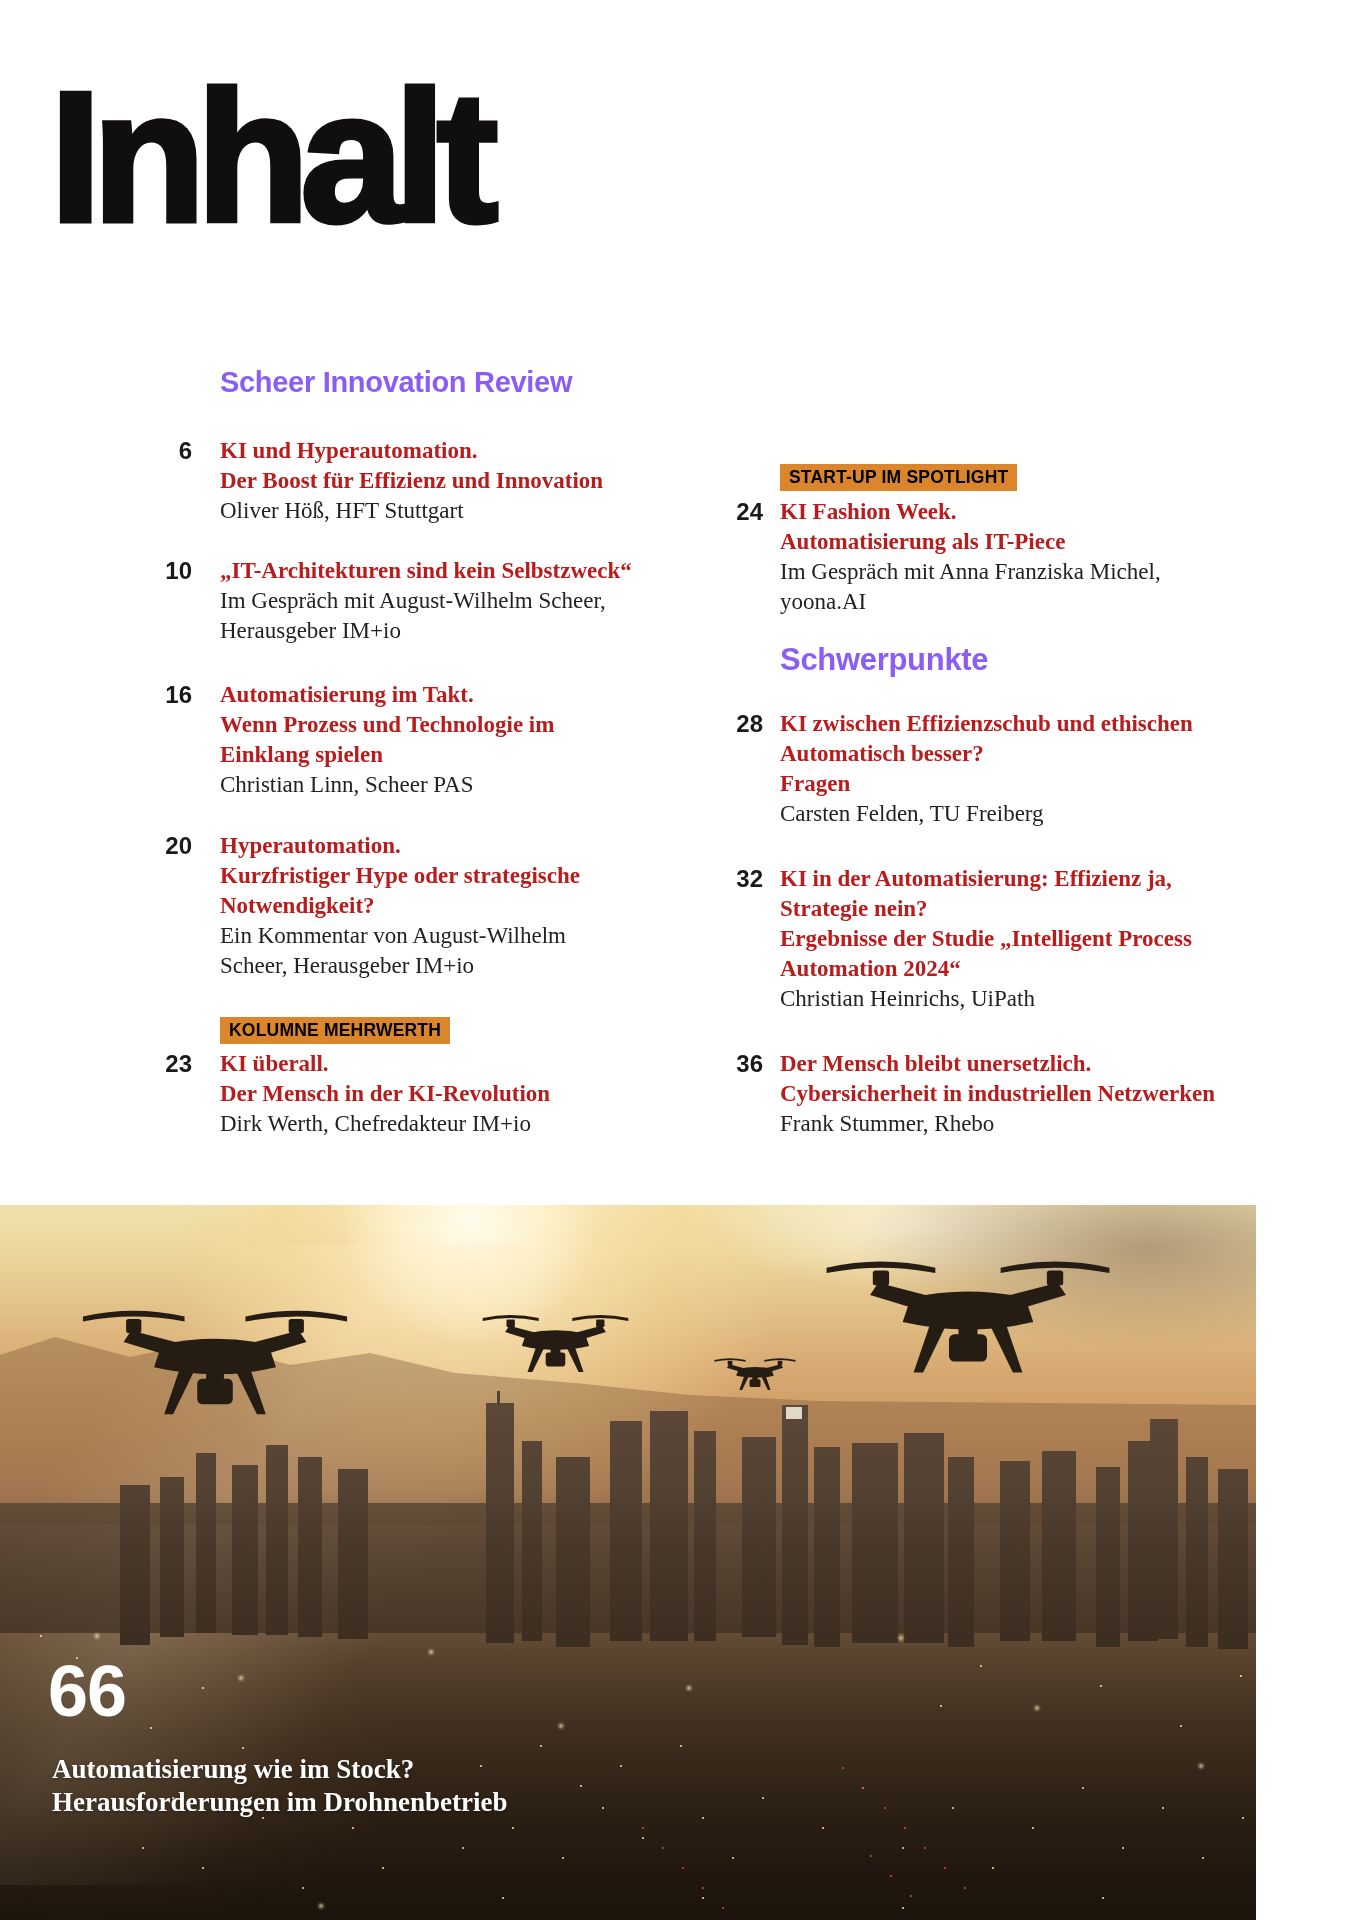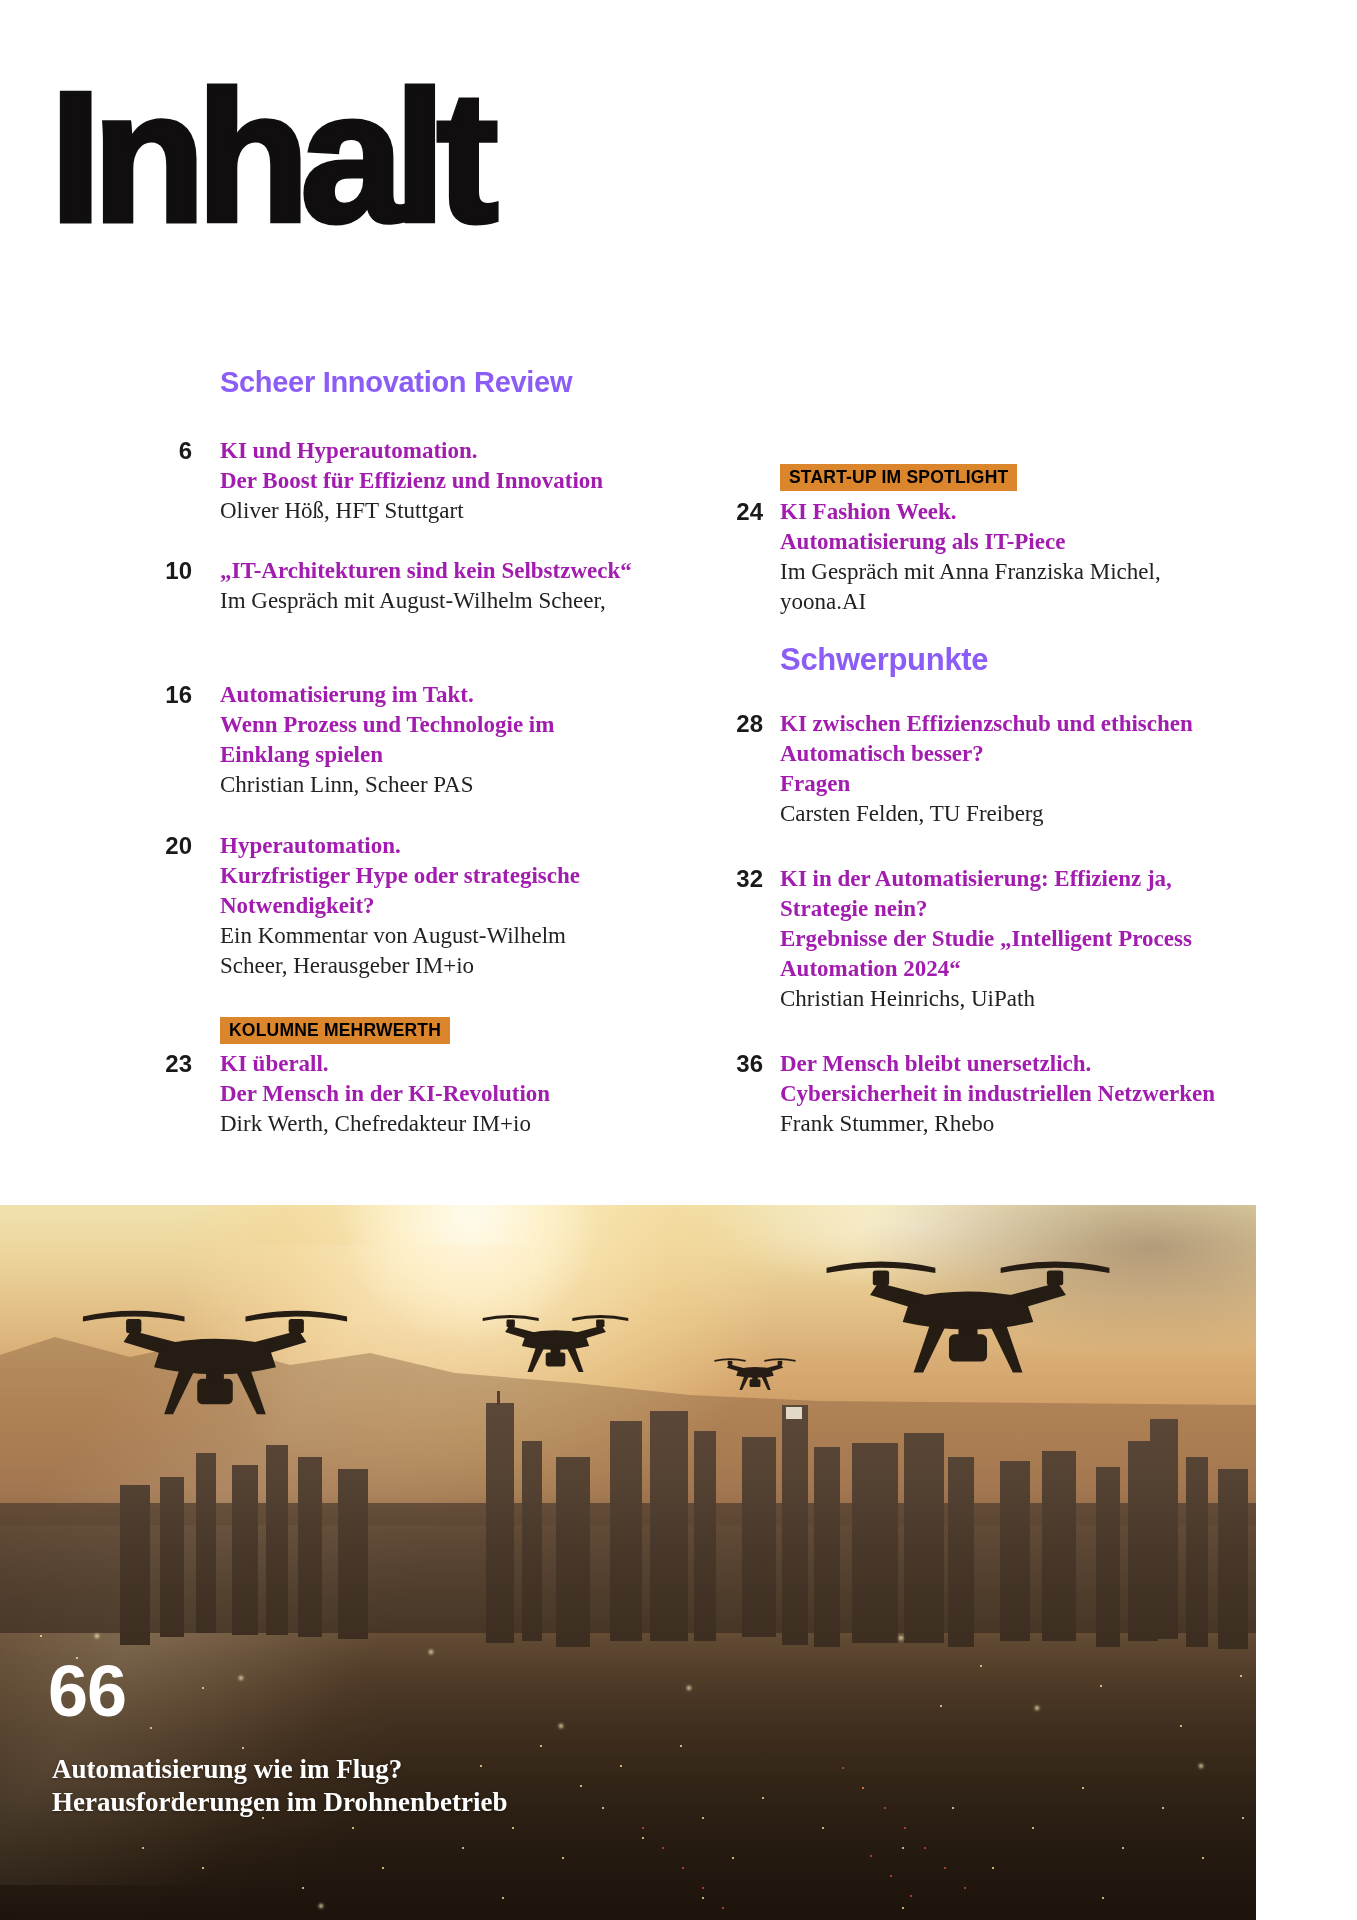--- a/index.html
+++ b/index.html
@@ -22,21 +22,21 @@
     font-family:"Liberation Sans",sans-serif;font-weight:bold;font-size:17.5px;
     line-height:1;padding:5px 9px 4px 9px;letter-spacing:0.2px;}
 
   
   .entry{position:absolute;display:flex;align-items:flex-start;}
   .entry .num{font-family:"Liberation Sans",sans-serif;font-weight:bold;font-size:24px;
     color:#1a1a1a;width:52px;text-align:right;line-height:30px;flex:0 0 auto;}
   .entry.l{left:140px;}  .entry.l .num{margin-right:28px;}
   .entry.r{left:711px;}  .entry.r .num{margin-right:17px;}
   .lines{white-space:nowrap;}
-  .tl{font-size:23px;font-weight:bold;line-height:30px;color:#a21caf;}
+  .tl{font-size:23px;font-weight:bold;line-height:30px;color:#b91c1c;}
   .bl{font-size:23px;font-weight:normal;line-height:30px;color:#222222;}
 
   
   .photo{position:absolute;left:0;top:1205px;width:1259px;height:715px;overflow:hidden;
     background:
       radial-gradient(circle 130px at 470px 10px, rgba(255,252,238,.95), rgba(255,244,210,.75) 55%, rgba(255,240,200,0) 100%),
       radial-gradient(circle 430px at 480px 30px, rgba(253,238,195,.9), rgba(246,215,150,.5) 45%, rgba(240,190,120,0) 72%),
       radial-gradient(ellipse 420px 150px at 88% 6%, rgba(130,105,92,.55), rgba(130,105,92,0) 70%),
       radial-gradient(ellipse 300px 90px at 70% 3%, rgba(255,250,235,.6), rgba(255,250,235,0) 70%),
       radial-gradient(ellipse 500px 260px at 6% 78%, rgba(214,160,108,.4), rgba(214,160,108,0) 65%),
@@ -86,20 +86,21 @@
       <div class="tl">Der Boost für Effizienz und Innovation</div>
       <div class="bl">Oliver Höß, HFT Stuttgart</div>
     </div>
   </div>
 
   <div class="entry l" style="top:556px">
     <div class="num">10</div>
     <div class="lines">
       <div class="tl">„IT-Architekturen sind kein Selbstzweck“</div>
       <div class="bl">Im Gespräch mit August-Wilhelm Scheer,</div>
+      <div class="bl">Herausgeber IM+io</div>
     </div>
   </div>
 
   <div class="entry l" style="top:680px">
     <div class="num">16</div>
     <div class="lines">
       <div class="tl">Automatisierung im Takt.</div>
       <div class="tl">Wenn Prozess und Technologie im</div>
       <div class="tl">Einklang spielen</div>
       <div class="bl">Christian Linn, Scheer PAS</div>
@@ -239,19 +240,19 @@
         </symbol>
       </defs>
       <use href="#droneSym" x="75" y="95" width="280" height="127"></use>
       <use href="#droneSym" x="478" y="104" width="155" height="70"></use>
       <use href="#droneSym" x="712" y="150" width="86" height="39"></use>
       <use href="#droneSym" x="818" y="45" width="300" height="136"></use>
     </svg>
 
     <div class="feat-num">66</div>
     <div class="feat-cap">
-      <div>Automatisierung wie im Flug?</div>
+      <div>Automatisierung wie im Stock?</div>
       <div>Herausforderungen im Drohnenbetrieb</div>
     </div>
     <div class="credit">© Adobe Stock | 856479326 | tashechka</div>
   </div>
 
 </div>
 
 </body></html>

